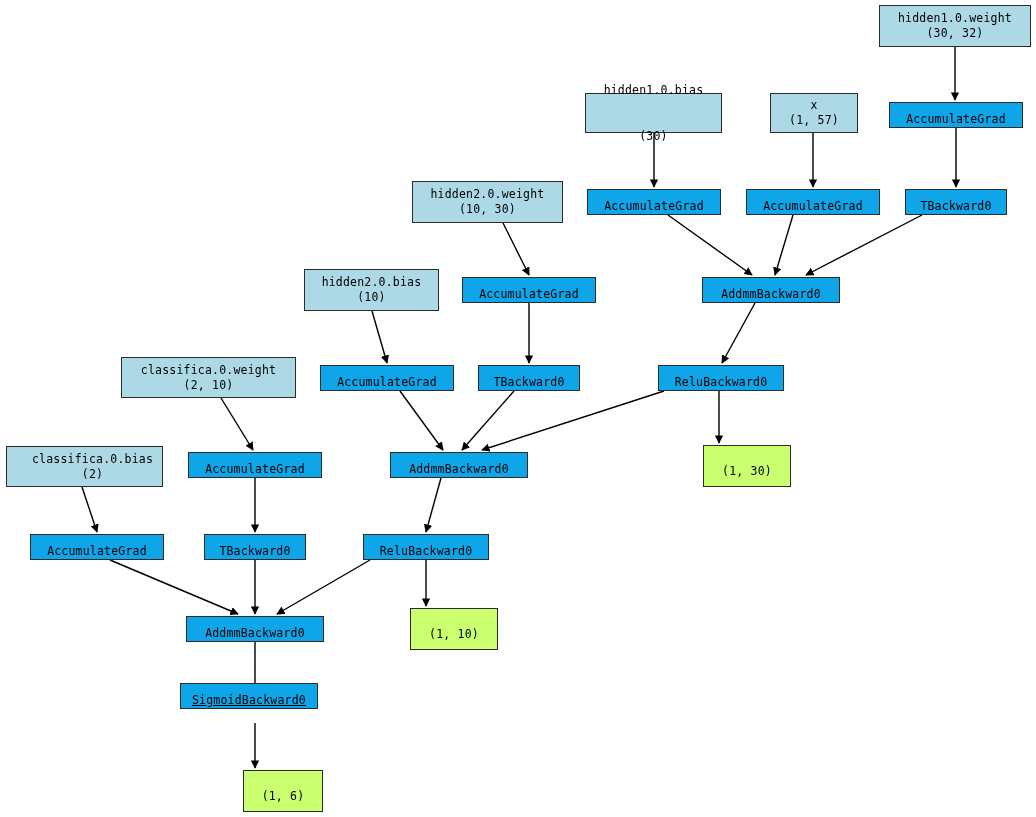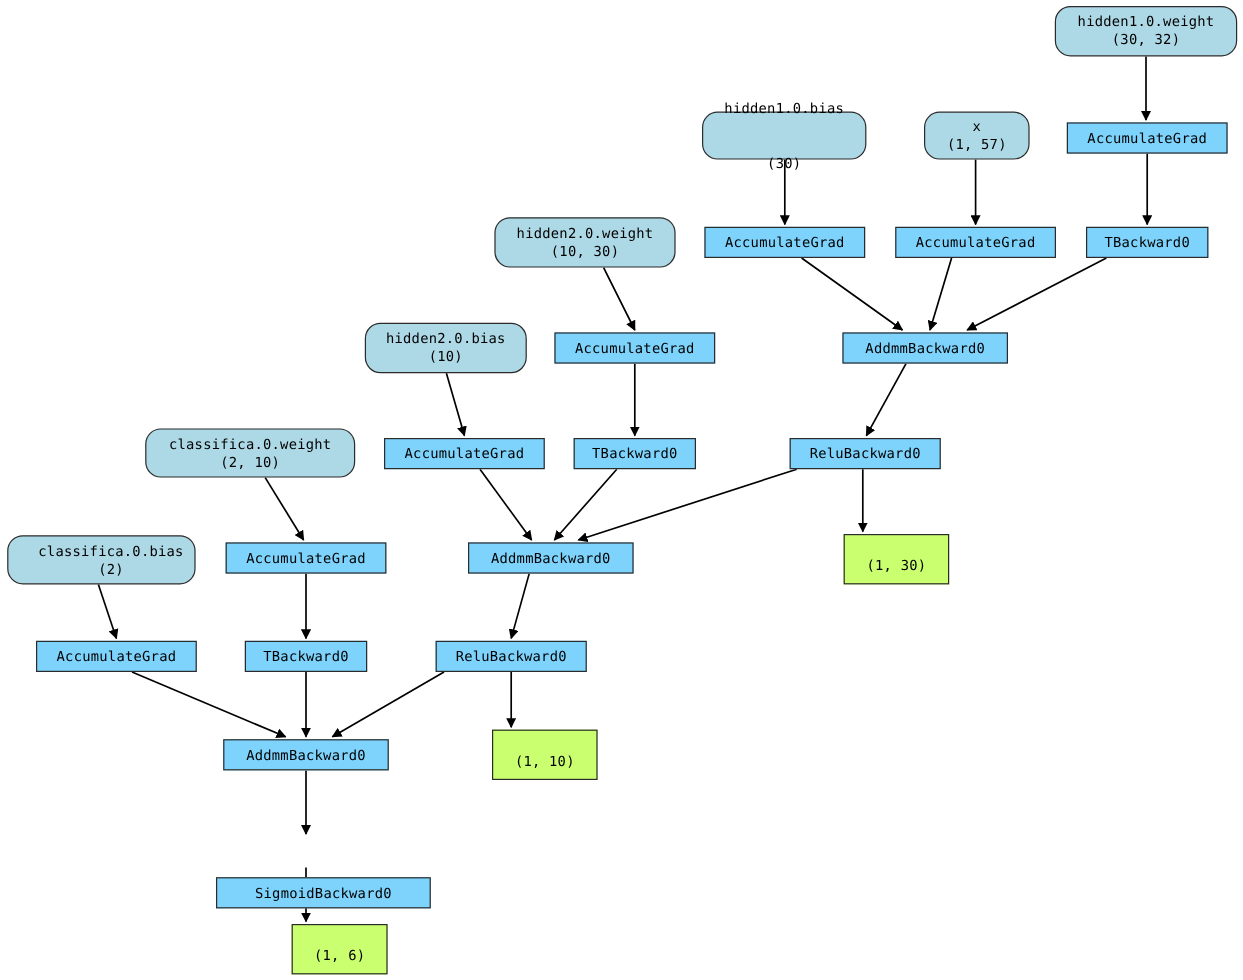--- a/index.html
+++ b/index.html
@@ -35,24 +35,24 @@
     text-align: center;
     font-size: 11.5px;
     line-height: 15px;
     color: #000000;
     letter-spacing: 0.2px;
     white-space: pre;
     z-index: 2;
   }
   .node.param {
     background: #add8e6;
-    border-radius: 13px;
   }
   .node.op {
-    background: #7dd3fc;
+    background: #0ea5e9;
+    justify-content: flex-end;
   }
   .node.out {
     background: #caff70;
     justify-content: flex-end;
     padding-bottom: 7px;
     margin-left: 28px;
   }
   .node .l1 { display: block; }
   .node .l2 { display: block; }
 </style>
@@ -112,16 +112,16 @@
       <div class="node op" style="left: 320px; top: 365px; width: 134px; height: 26px;"><span class="l1">AccumulateGrad</span></div>
       <div class="node op" style="left: 390px; top: 452px; width: 138px; height: 26px;"><span class="l1">AddmmBackward0</span></div>
       <div class="node op" style="left: 363px; top: 534px; width: 126px; height: 26px;"><span class="l1">ReluBackward0</span></div>
       <div class="node out" style="left: 382px; top: 608px; width: 88px; height: 42px;"><span class="l1">(1, 10)</span></div>
       <div class="node param" style="left: 121px; top: 357px; width: 175px; height: 41px;"><span class="l1">classifica.0.weight</span><span class="l2">(2, 10)</span></div>
       <div class="node op" style="left: 188px; top: 452px; width: 134px; height: 26px;"><span class="l1">AccumulateGrad</span></div>
       <div class="node op" style="left: 204px; top: 534px; width: 102px; height: 26px;"><span class="l1">TBackward0</span></div>
       <div class="node param" style="left: 6px; top: 446px; width: 157px; height: 41px; padding-left: 16px;"><span class="l1">classifica.0.bias</span><span class="l2">(2)</span></div>
       <div class="node op" style="left: 30px; top: 534px; width: 134px; height: 26px;"><span class="l1">AccumulateGrad</span></div>
       <div class="node op" style="left: 186px; top: 616px; width: 138px; height: 26px;"><span class="l1">AddmmBackward0</span></div>
-      <div class="node op" style="left: 180px; top: 731px; width: 179px; height: 26px;"><span class="l1">SigmoidBackward0</span></div>
+      <div class="node op" style="left: 180px; top: 683px; width: 138px; height: 26px; text-decoration: underline;"><span class="l1">SigmoidBackward0</span></div>
       <div class="node out" style="left: 215px; top: 770px; width: 80px; height: 42px;"><span class="l1">(1, 6)</span></div>
     </div>
 </div>
 
 </body></html>

